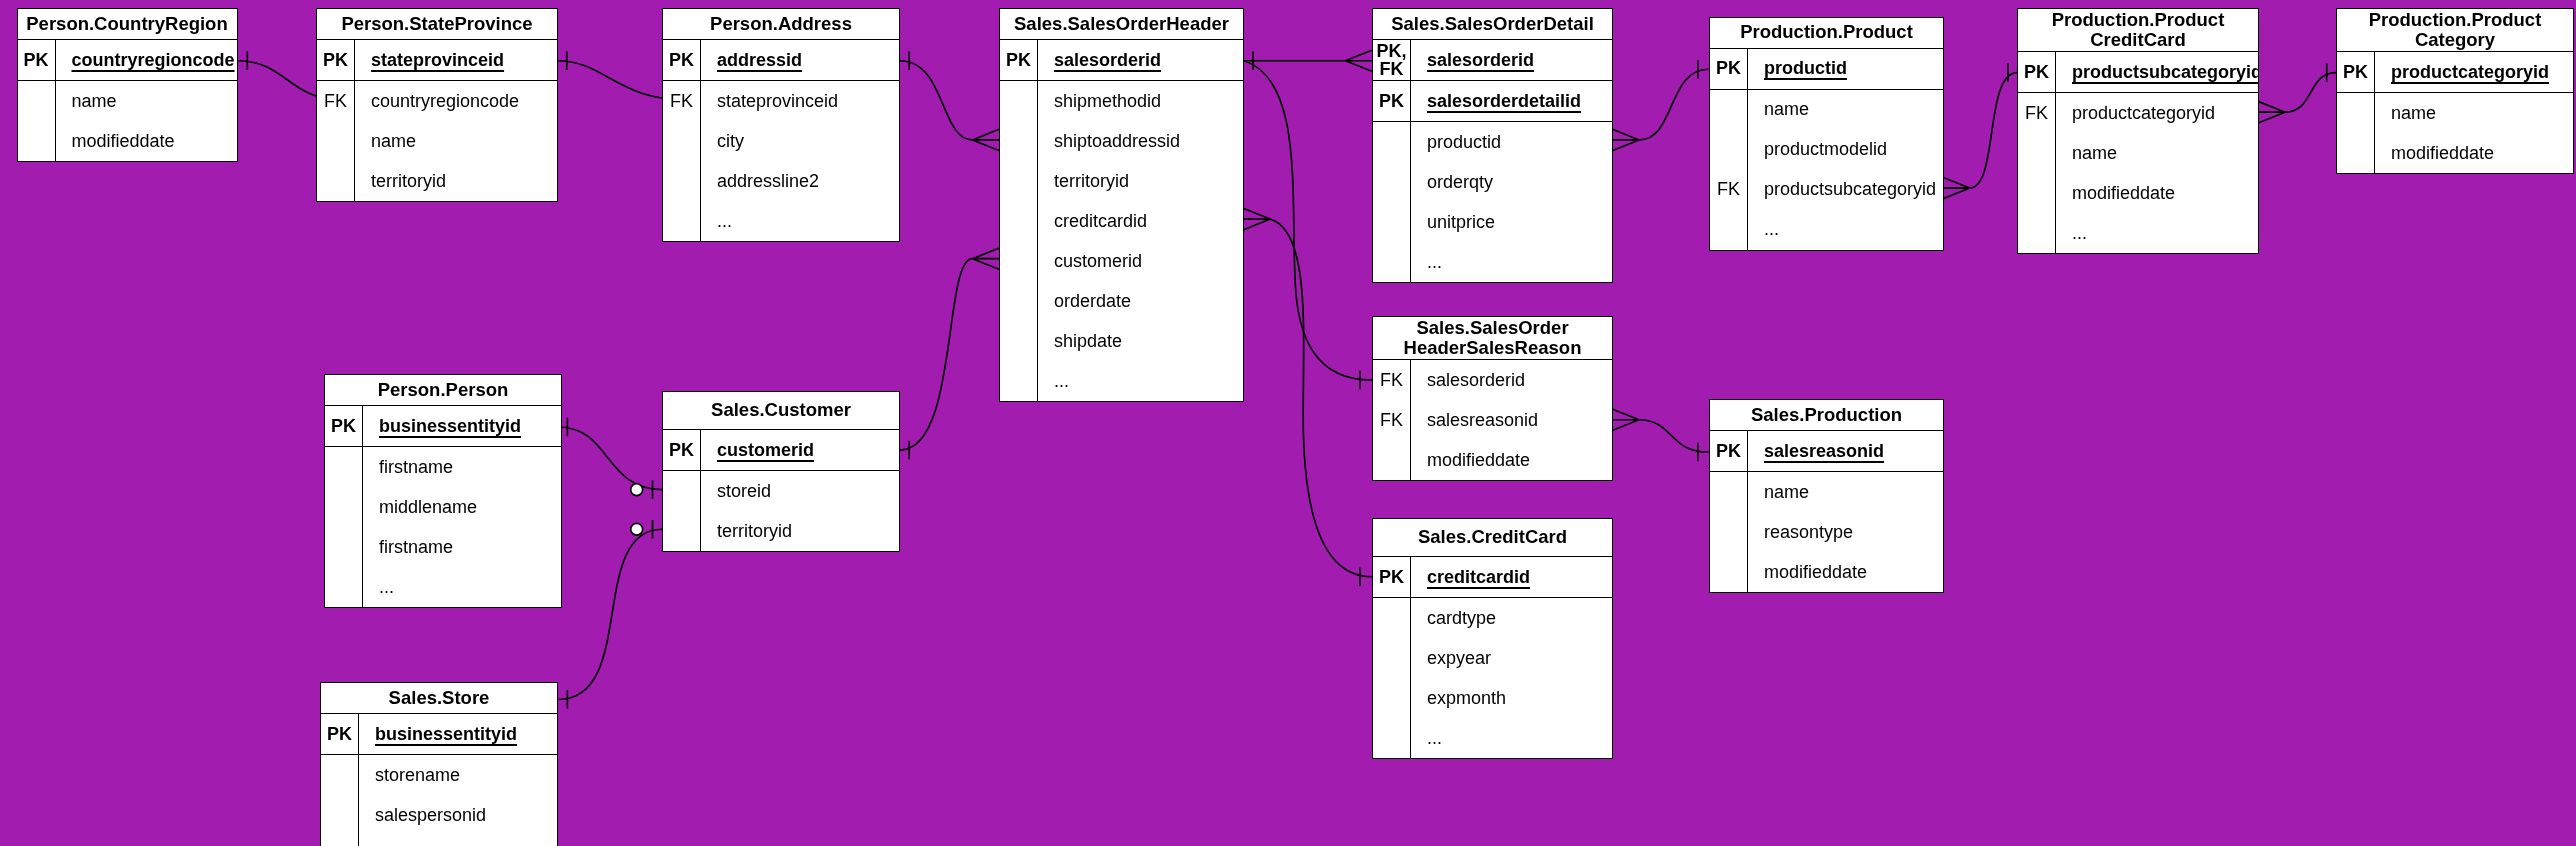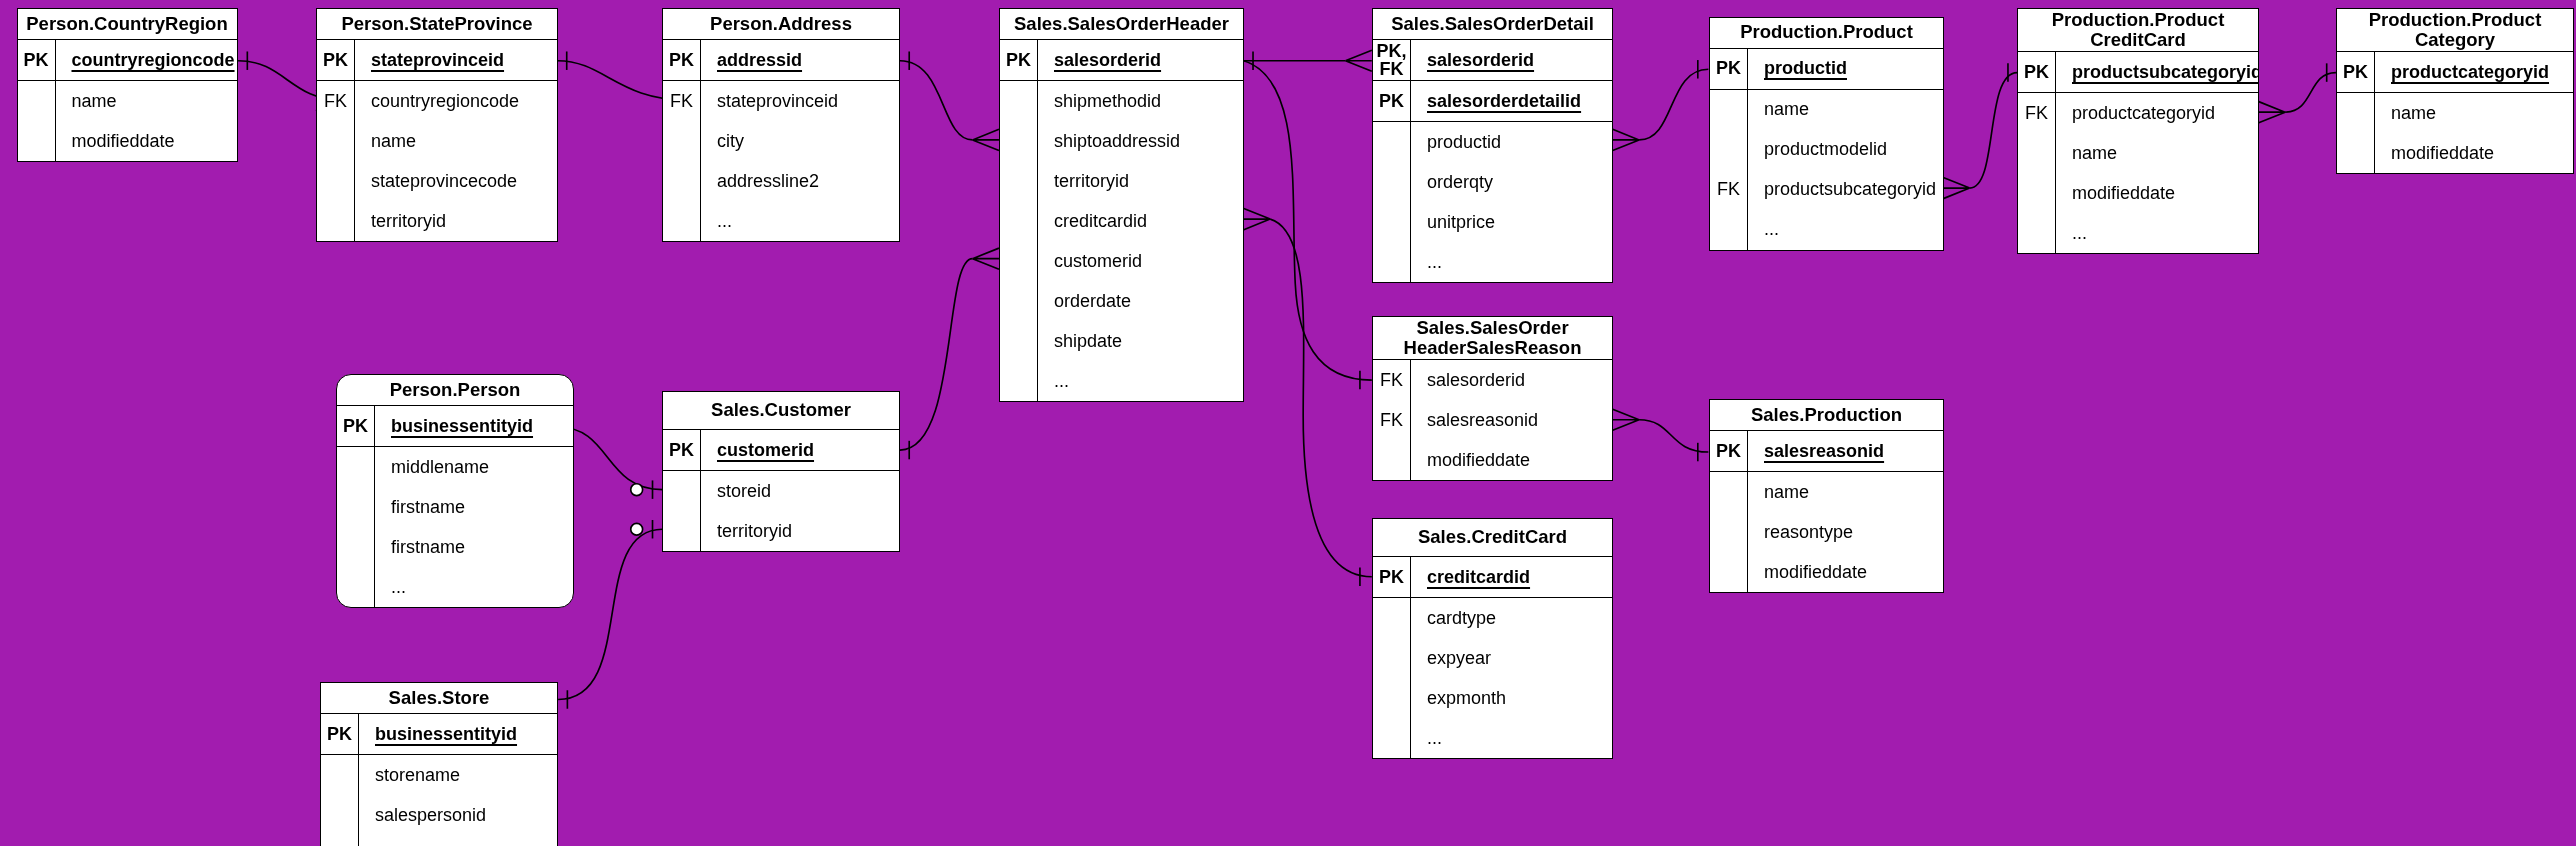--- a/index.html
+++ b/index.html
@@ -201,28 +201,20 @@
           </div>
         <div class="nm">
             <span>name</span>
           </div>
       </div>
       <div class="row">
         <div class="key">
             <span></span>
           </div>
         <div class="nm">
-            <span>stateprovincecode</span>
-          </div>
-      </div>
-      <div class="row">
-        <div class="key">
-            <span></span>
-          </div>
-        <div class="nm">
             <span>territoryid</span>
           </div>
       </div>
     </div>
   </div>
 
   <div class="tbl" style="left:662px;top:8px;width:238px;">
     <div class="ttl ttl-1">
         <span>Person.Address</span>
       </div>
@@ -544,49 +536,49 @@
         <div class="key">
             <span></span>
           </div>
         <div class="nm">
             <span>modifieddate</span>
           </div>
       </div>
     </div>
   </div>
 
-  <div class="tbl" style="left:336px;top:374px;width:238px;border-radius:15px;">
+  <div class="tbl" style="left:324px;top:374px;width:238px;">
     <div class="ttl ttl-1">
         <span>Person.Person</span>
       </div>
     <div class="sect">
       <div class="row">
         <div class="key bold">
             <span>PK</span>
           </div>
         <div class="nm">
             <span class="pknm">businessentityid</span>
           </div>
       </div>
     </div>
     <div>
       <div class="row">
         <div class="key">
             <span></span>
           </div>
         <div class="nm">
+            <span>firstname</span>
+          </div>
+      </div>
+      <div class="row">
+        <div class="key">
+            <span></span>
+          </div>
+        <div class="nm">
             <span>middlename</span>
-          </div>
-      </div>
-      <div class="row">
-        <div class="key">
-            <span></span>
-          </div>
-        <div class="nm">
-            <span>firstname</span>
           </div>
       </div>
       <div class="row">
         <div class="key">
             <span></span>
           </div>
         <div class="nm">
             <span>firstname</span>
           </div>
       </div>

